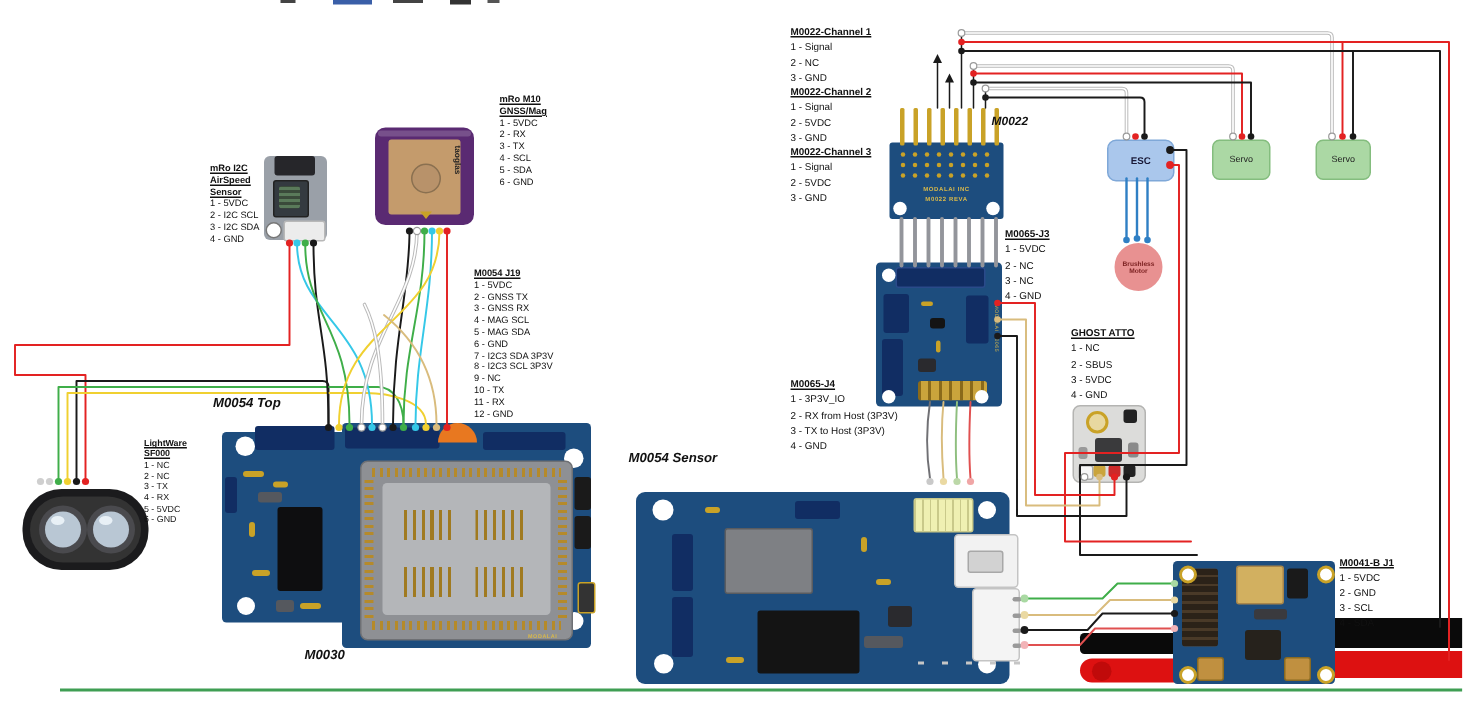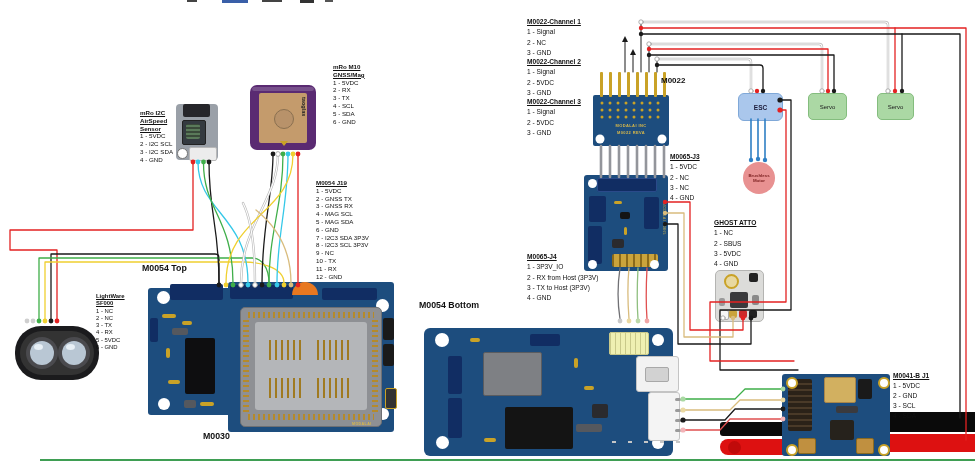--- a/index.html
+++ b/index.html
@@ -2,21 +2,21 @@
 <html><head>
 <meta charset="utf-8">
 <style>
   html,body{margin:0;padding:0;background:#fff;}
   #stage{position:relative;width:975px;height:469px;background:#ffffff;overflow:hidden;
          font-family:"Liberation Sans",sans-serif;color:#111;}
   .abs{position:absolute;}
   .lbl-sm{font-size:6.2px;line-height:7.8px;white-space:nowrap;z-index:7;}
   .lbl{font-size:6.6px;line-height:10.3px;white-space:nowrap;z-index:7;}
   .hdr{font-weight:bold;text-decoration:underline;}
-  .bname{font-size:8.8px;font-weight:bold;white-space:nowrap;z-index:7;}
+  .bname{font-size:8.8px;font-weight:bold;white-space:nowrap;z-index:7;font-style:italic;}
   .board{position:absolute;background:#1d4d7e;border-radius:3px;z-index:1;}
   .navy{position:absolute;background:#112d63;border-radius:2px;}
   .hole{position:absolute;background:#fff;border-radius:50%;}
   .chip{position:absolute;border-radius:2px;}
   .gold{background:#c9a227;}
   .silk{position:absolute;color:#d8b84a;font-weight:bold;letter-spacing:.4px;}
   #wires{position:absolute;left:0;top:0;z-index:5;}
   .box-lbl{display:flex;align-items:center;justify-content:center;text-align:center;}
   .comb{position:absolute;background:repeating-linear-gradient(90deg,#a07a20 0 2px,rgba(0,0,0,0) 2px 6px);}
   .pinstrip-h{position:absolute;background:repeating-linear-gradient(90deg,#b58a2a 0 2px,#8e9094 2px 5px);}
@@ -506,16 +506,16 @@
   <div class="abs lbl" style="left:893px;top:371px;line-height:10px">
     <div class="hdr">M0041-B J1</div>
     <div>1 - 5VDC</div>
     <div>2 - GND</div>
     <div>3 - SCL</div>
     <div>4 - SDA</div>
   </div>
 
   <div class="abs bname" style="left:142px;top:263px">M0054 Top</div>
   <div class="abs bname" style="left:203px;top:431px">M0030</div>
-  <div class="abs bname" style="left:419px;top:300px">M0054 Bottom</div>
+  <div class="abs bname" style="left:419px;top:300px">M0054 Sensor</div>
   <div class="abs bname" style="left:661px;top:76px;font-size:8px">M0022</div>
 
 </div>
 
 </body></html>

